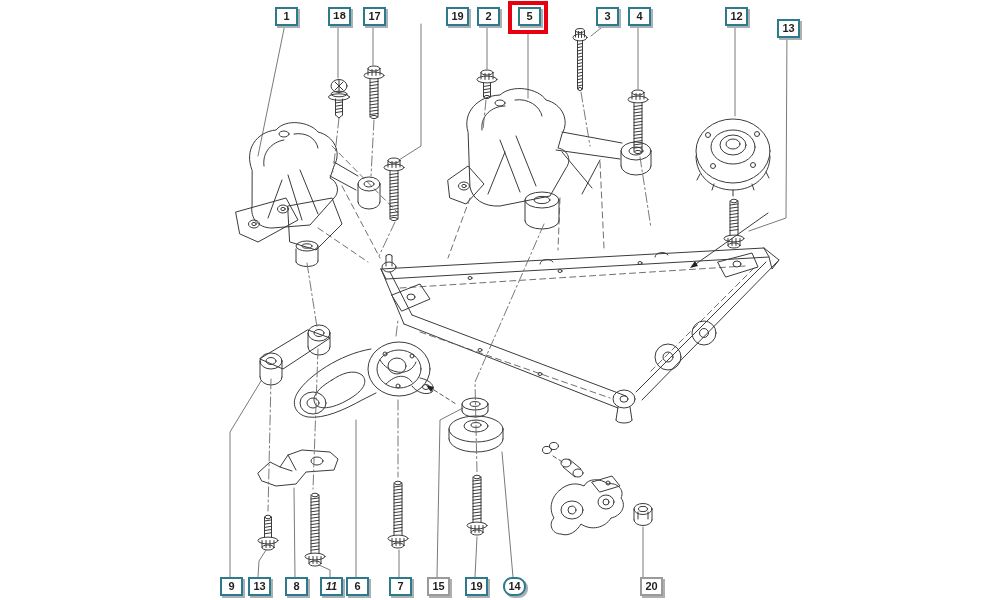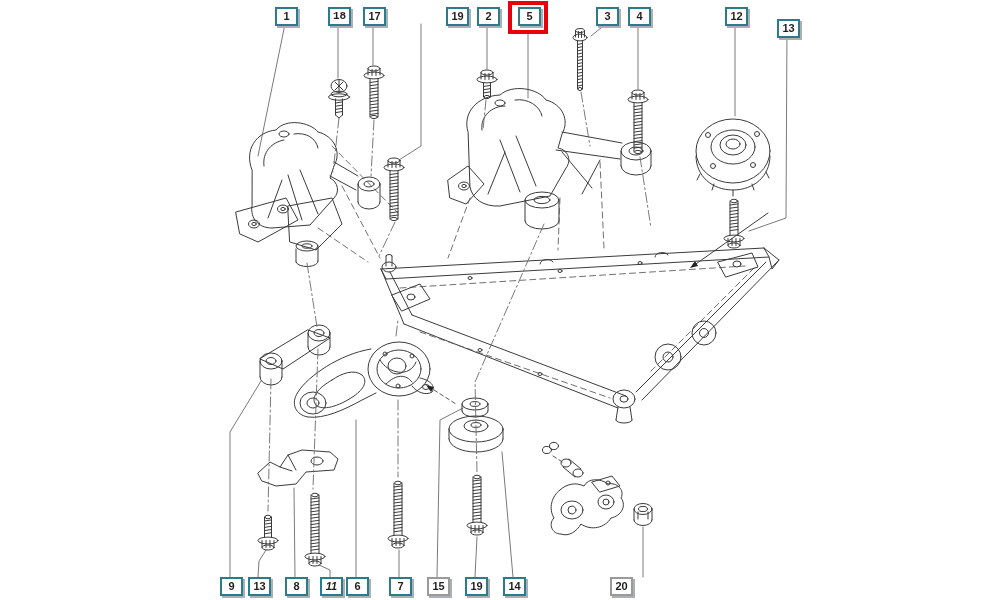--- a/index.html
+++ b/index.html
@@ -314,16 +314,16 @@
       <div class="callout" style="left: 725px; top: 7px;">12</div>
       <div class="callout" style="left: 777px; top: 7px; margin-top: 12px;">13</div>
       <div class="callout" style="left: 220px; top: 577px;">9</div>
       <div class="callout" style="left: 248px; top: 577px;">13</div>
       <div class="callout" style="left: 285px; top: 577px;">8</div>
       <div class="callout" style="left: 320px; top: 577px; font-style: italic;">11</div>
       <div class="callout" style="left: 346px; top: 577px;">6</div>
       <div class="callout" style="left: 389px; top: 577px;">7</div>
       <div class="callout muted" style="left: 427px; top: 577px;">15</div>
       <div class="callout" style="left: 465px; top: 577px;">19</div>
-      <div class="callout" style="left: 503px; top: 577px;">14</div>
-      <div class="callout muted" style="left: 610px; top: 577px;">20</div>
+      <div class="callout" style="left: 503px; top: 577px; border-radius: 9px;">14</div>
+      <div class="callout muted" style="left: 640px; top: 577px;">20</div>
     </div>
 </div>
 
 </body></html>

